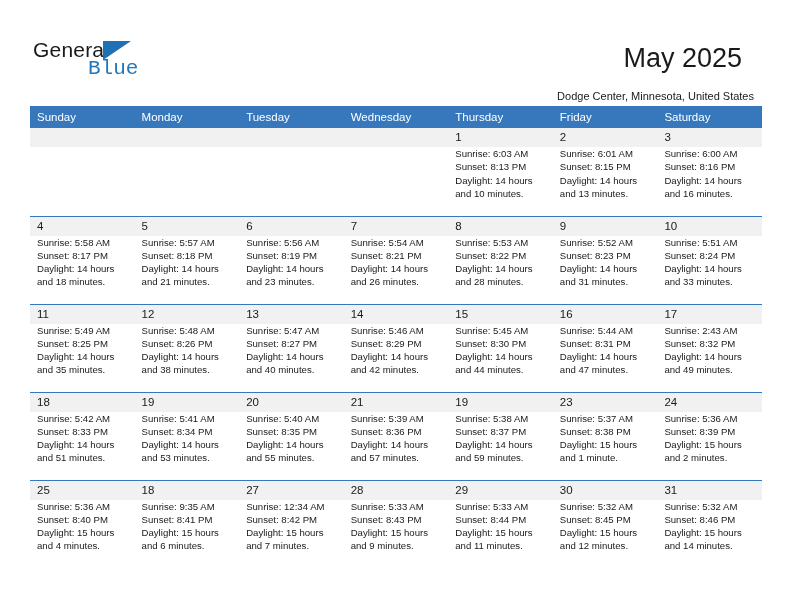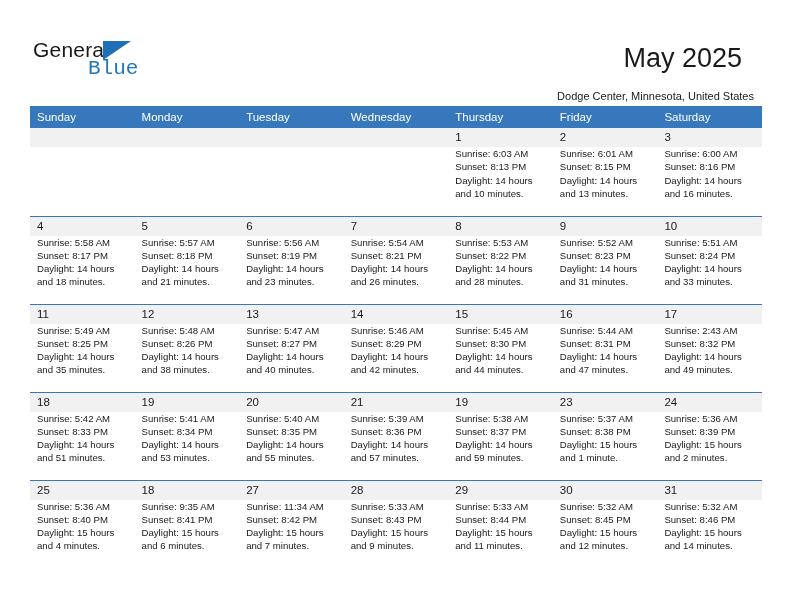--- a/index.html
+++ b/index.html
@@ -517,21 +517,21 @@
                 <div>Sunset: 8:41 PM</div>
                 <div>Daylight: 15 hours</div>
                 <div>and 6 minutes.</div>
               </div>
             </div>
           </td>
         <td>
             <div class="cell-inner">
               <div class="daynum-band">27</div>
               <div class="cell-body">
-                <div>Sunrise: 11:34 AM</div>
+                <div>Sunrise: 12:34 AM</div>
                 <div>Sunset: 8:42 PM</div>
                 <div>Daylight: 15 hours</div>
                 <div>and 7 minutes.</div>
               </div>
             </div>
           </td>
         <td>
             <div class="cell-inner">
               <div class="daynum-band">28</div>
               <div class="cell-body">

